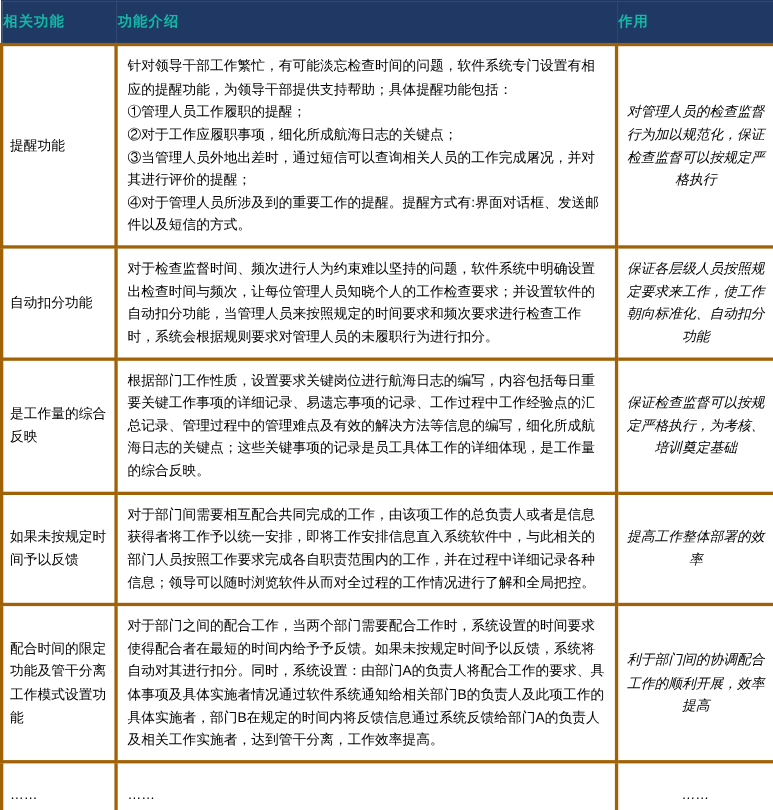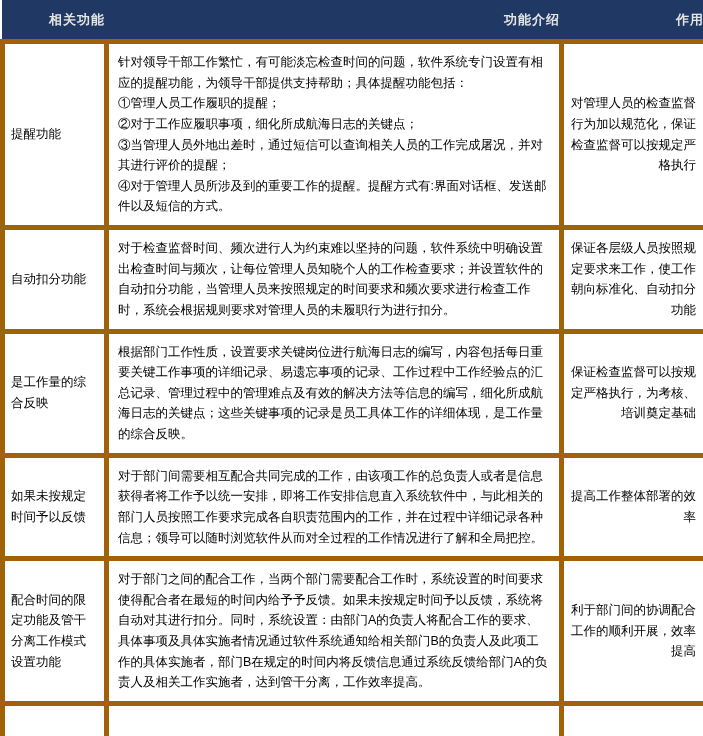--- a/index.html
+++ b/index.html
@@ -20,49 +20,50 @@
     border-collapse: collapse;
     width: 703px;
     table-layout: fixed;
   }
   table.feature-table col.c1 { width: 104px; }
   table.feature-table col.c2 { width: 455px; }
   table.feature-table col.c3 { width: 144px; }
 
   table.feature-table thead th {
     background: #1f3864;
-    color: #e5e5e5;
+    color: #14b8a6;
     font-size: 13px;
     font-weight: bold;
-    text-align: right;
+    text-align: left;
     vertical-align: middle;
     height: 36px;
     border: 1px solid #1f3864;
     letter-spacing: 1px;
   }
   table.feature-table td {
-    border: 5px solid #a16207;
+    border: 3px solid #a16207;
     font-size: 12.5px;
     color: #000000;
     vertical-align: middle;
     line-height: 1.65;
   }
   td.col-name {
     text-align: left;
     padding: 6px 6px;
   }
   td.col-desc {
     text-align: left;
     padding: 8px 8px 8px 9px;
     line-height: 1.68;
   }
   td.col-effect {
-    text-align: right;
+    text-align: center;
     padding: 8px 7px;
     line-height: 1.68;
+    font-style: italic;
   }
   td.col-desc p {
     margin: 0;
   }
   .last-row td {
     height: 40px;
   }
   .last-row .col-name,
   .last-row .col-desc,
   .last-row .col-effect {

